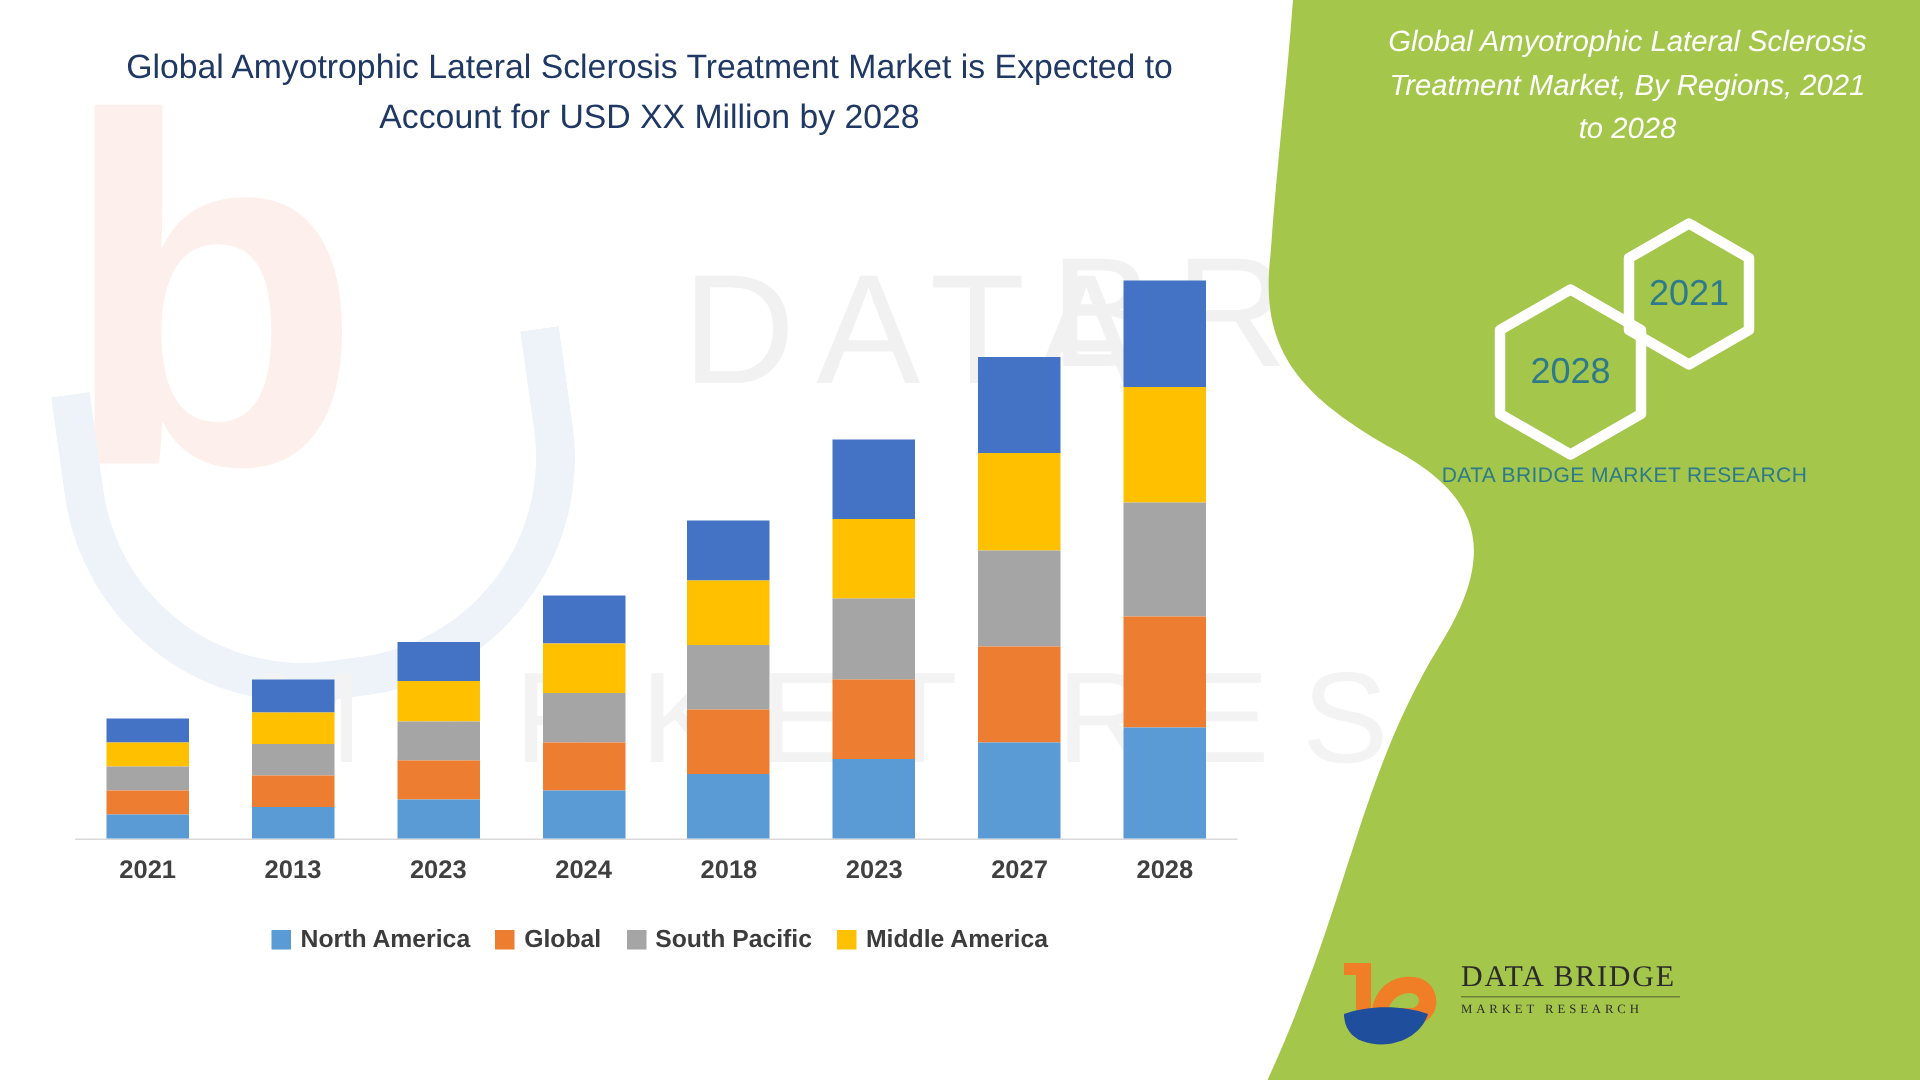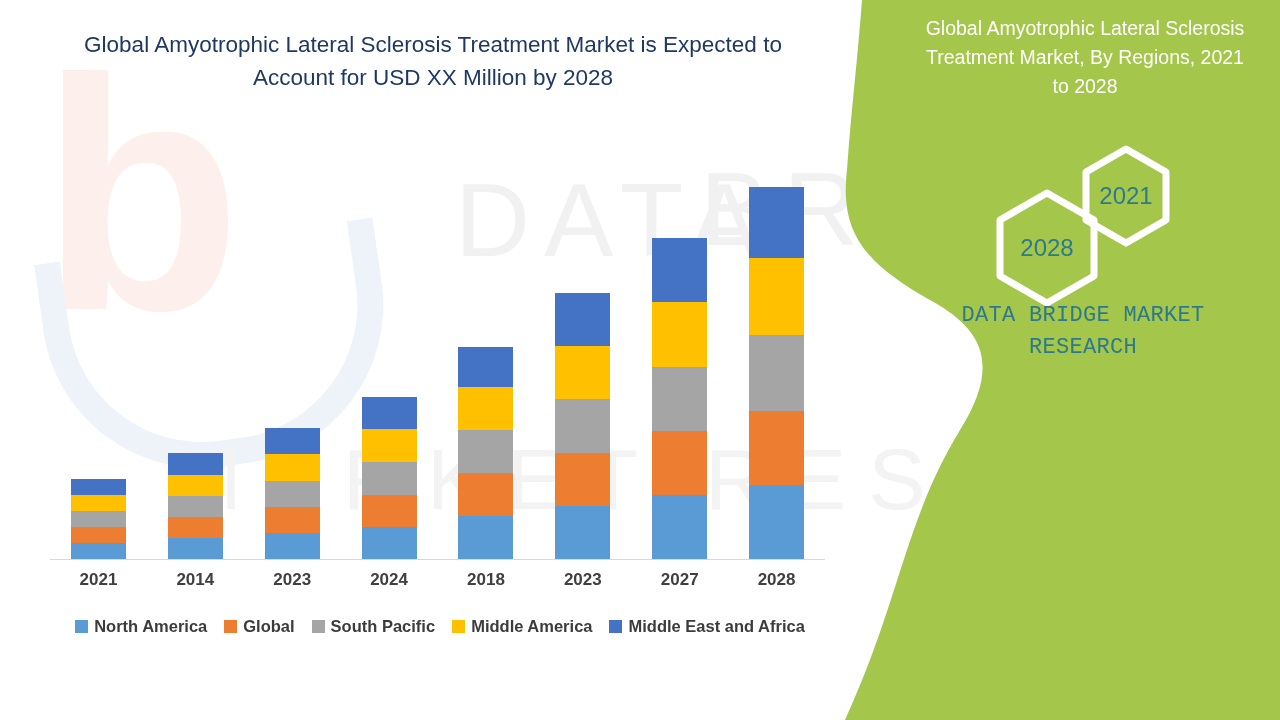--- a/index.html
+++ b/index.html
@@ -56,34 +56,34 @@
   }
   .lg{display:flex;align-items:center;gap:6px;text-align:right;}
   .lgsw{width:13px;height:13px;display:inline-block;}
   .lgtx{font-size:16.5px;color:#3c3c3c;font-weight:700;white-space:nowrap;}
 
   
   #panel{position:absolute;left:0;top:0;width:1280px;height:720px;pointer-events:none;}
   .panel-content{position:absolute;left:930px;top:0;width:350px;height:720px;}
   .panel-title{
     position:absolute;left:-10px;top:14px;width:330px;text-align:center;
-    color:#ffffff;font-size:19.5px;line-height:29px;
+    color:#ffffff;font-size:19.5px;line-height:29px;font-style:italic;
   }
   .hexwrap{position:absolute;left:0px;top:140px;width:320px;height:140px;}
   .hex{
     position:absolute;display:flex;align-items:center;justify-content:center;
     color:#2e7a8c;font-size:0;
   }
   .hex svg{position:absolute;left:0;top:0;}
   .hexlabel{position:relative;z-index:2;font-size:24px;color:#2e7a8c;}
   .hex2021{left:150px;top:5px;width:92px;height:102px;}
   .hex2028{left:62px;top:48px;width:110px;height:120px;}
   .brand{
     position:absolute;left:-12px;top:300px;width:330px;text-align:center;
-    color:#2e7a8c;font-size:22px;line-height:32px;letter-spacing:.3px;font-family:Liberation Mono, monospace;
+    color:#2e7a8c;font-size:14px;line-height:32px;letter-spacing:.3px;
   }
 
   
   .logo{position:absolute;left:890px;top:636px;width:230px;height:66px;}
   .logo-mark{position:absolute;left:0;top:0;width:78px;height:66px;}
   .logo-text{position:absolute;left:84px;top:4px;width:150px;}
   .logo-main{font-size:20px;color:#2b2b2b;letter-spacing:1.2px;font-family:"Liberation Serif", serif;}
   .logo-rule{width:146px;height:1px;background:#6f7f3a;margin:1px 0 2px 0;}
   .logo-sub{font-size:8.5px;color:#2b2b2b;letter-spacing:2.6px;font-family:"Liberation Serif", serif;}
 </style>
@@ -174,21 +174,21 @@
             <div class="seg" title="South America 2028: 77" style="background: rgb(255, 192, 0); height: 76.8075px;"></div>
             <div class="seg" title="Asia Pacific 2028: 77" style="background: rgb(165, 165, 165); height: 76.8075px;"></div>
             <div class="seg" title="Europe 2028: 74" style="background: rgb(237, 125, 49); height: 73.815px;"></div>
             <div class="seg" title="North America 2028: 74" style="background: rgb(91, 155, 213); height: 73.815px;"></div>
           </div>
         </div>
       </div>
   </div>
   <div class="xlabels" id="xlabels">
       <div class="xlab">2021</div>
-      <div class="xlab">2014</div>
+      <div class="xlab">2013</div>
       <div class="xlab">2023</div>
       <div class="xlab">2024</div>
       <div class="xlab">2018</div>
       <div class="xlab">2023</div>
       <div class="xlab">2027</div>
       <div class="xlab">2028</div>
     </div>
 
   <div class="legend" id="legend">
       <div class="lg">
@@ -199,24 +199,20 @@
         <span class="lgsw" style="background: rgb(237, 125, 49);"></span>
         <span class="lgtx">Global</span>
       </div>
       <div class="lg">
         <span class="lgsw" style="background: rgb(165, 165, 165);"></span>
         <span class="lgtx">South Pacific</span>
       </div>
       <div class="lg">
         <span class="lgsw" style="background: rgb(255, 192, 0);"></span>
         <span class="lgtx">Middle America</span>
-      </div>
-      <div class="lg">
-        <span class="lgsw" style="background: rgb(68, 114, 196);"></span>
-        <span class="lgtx">Middle East and Africa</span>
       </div>
     </div>
 
   <svg id="panel" viewBox="0 0 1280 720">
     <path d="M 862 0 L 1280 0 L 1280 720 L 845 720
              C 900 600, 905 520, 960 430
              C 1000 366, 985 330, 930 300
              C 862 262, 840 230, 847 170
              C 851 112, 858 55, 862 0 Z" fill="#A4C64A"></path>
   </svg>
@@ -235,14 +231,28 @@
         <svg width="110" height="120" viewBox="0 0 110 120" aria-hidden="true">
           <polygon points="55,5 102,32 102,88 55,115 8,88 8,32" fill="none" stroke="#ffffff" stroke-width="7" stroke-linejoin="round"></polygon>
         </svg>
         <span class="hexlabel">2028</span>
       </div>
     </div>
 
     <div class="brand">DATA BRIDGE MARKET RESEARCH</div>
   </div>
 
+  <div class="logo">
+    <div class="logo-mark">
+      <svg width="78" height="66" viewBox="0 0 78 66" aria-hidden="true">
+        <path d="M6 6 L24 6 L24 44 C24 22, 40 12, 56 16 C70 20, 72 40, 58 46 L30 46 L30 36 L52 36 C58 34, 57 26, 50 26 C38 26, 33 38, 33 50 L14 50 L14 14 L6 14 Z" fill="#F07E26"></path>
+        <path d="M6 40 C22 34, 46 34, 62 40 C56 58, 34 64, 18 58 C10 55, 6 48, 6 40 Z" fill="#1F4E9C"></path>
+        <path d="M20 40 L32 40 L32 60 L20 58 Z" fill="#1F4E9C"></path>
+      </svg>
+    </div>
+    <div class="logo-text">
+      <div class="logo-main">DATA BRIDGE</div>
+      <div class="logo-rule"></div>
+      <div class="logo-sub">MARKET RESEARCH</div>
+    </div>
+  </div>
 
 </div>
 
 </body></html>

